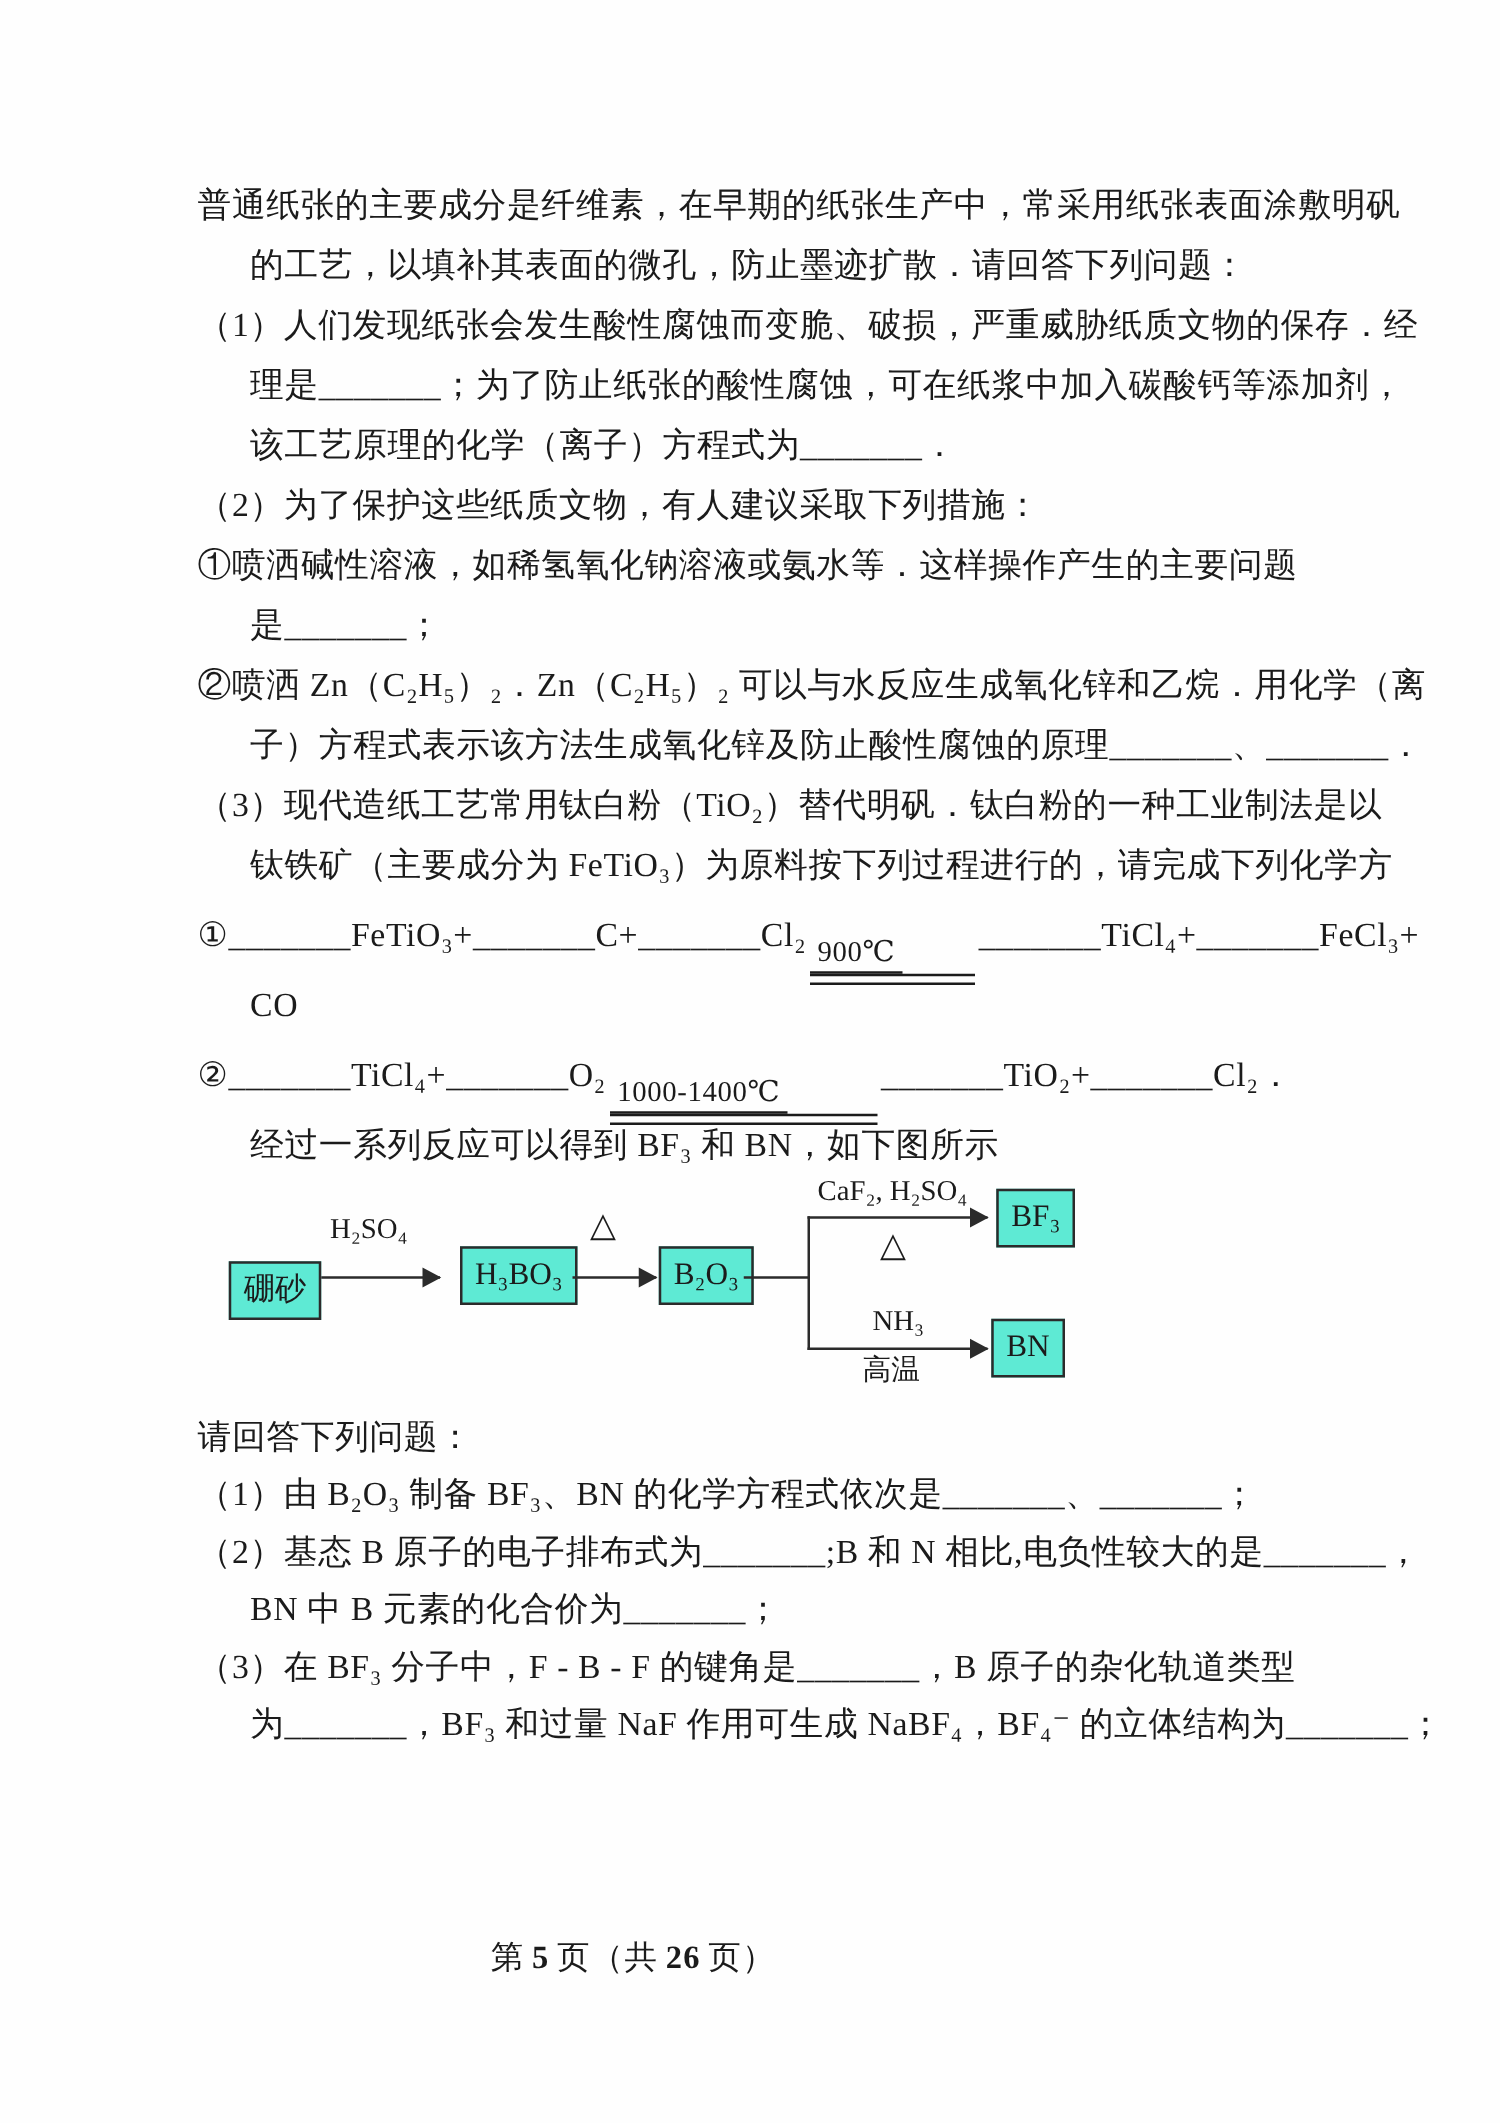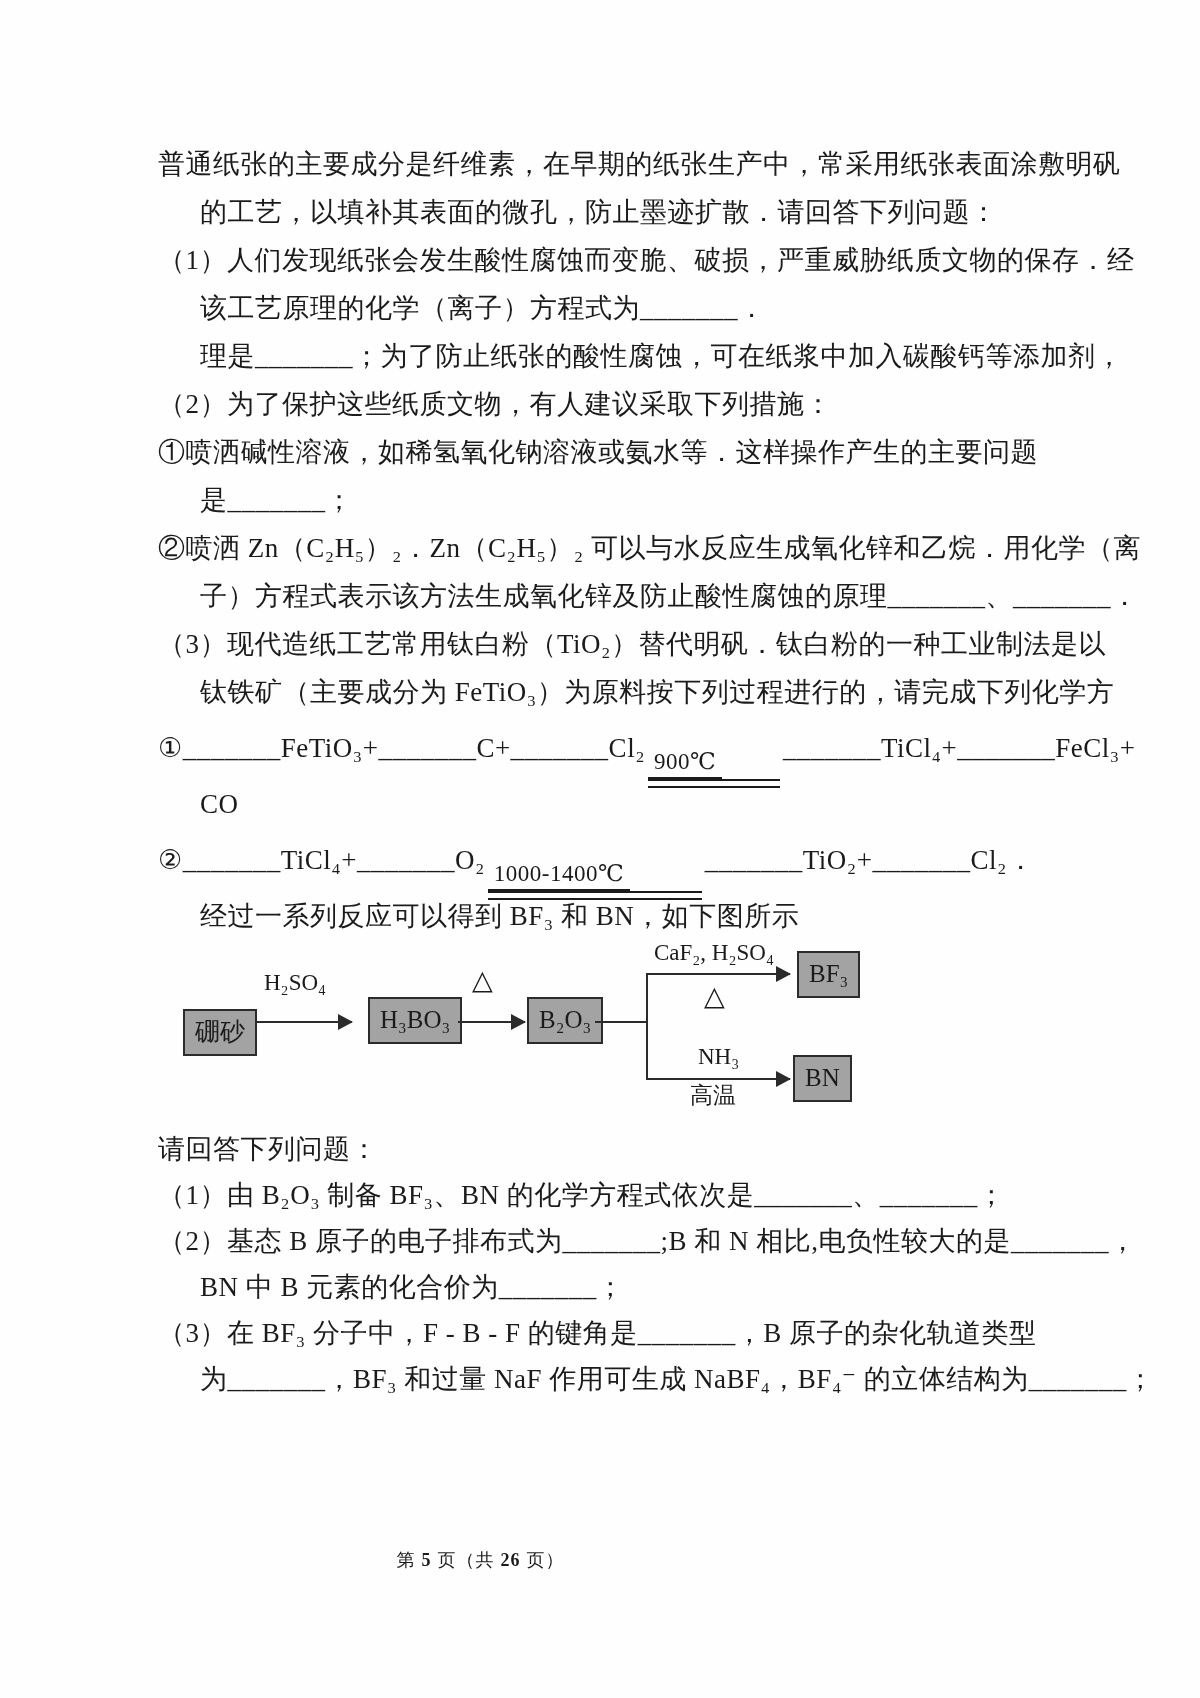--- a/index.html
+++ b/index.html
@@ -60,21 +60,21 @@
     margin-left: 18px;
   }
   .dbox {
     position: absolute;
     border: 2px solid #2b2b2b;
     font-size: 25px;
     line-height: 1;
     padding: 8px 10px 10px;
     text-align: center;
     white-space: nowrap;
-    background: #a3a3a3;
+    background: #5eead4;
   }
   .dlabel {
     position: absolute;
     font-size: 23px;
     line-height: 1.1;
     white-space: nowrap;
   }
   .harrow, .hline {
     position: absolute;
     height: 2px;
@@ -96,37 +96,38 @@
     width: 2px;
     background: #2b2b2b;
   }
 
   .footer {
     position: absolute;
     left: 0;
     top: 1548px;
     width: 961px;
     text-align: center;
-    font-size: 18px;
+    font-size: 26px;
     letter-spacing: 1px;
+    padding-left: 26px;
   }
   .footer .num { font-weight: bold; margin: 0 6px; }
 </style>
 </head>
 <body>
 
 <div class="page">
   <div class="content">
 
     <div class="ln">普通纸张的主要成分是纤维素，在早期的纸张生产中，常采用纸张表面涂敷明矾</div>
     <div class="ln ind">的工艺，以填补其表面的微孔，防止墨迹扩散．请回答下列问题：</div>
 
     <div class="ln">（1）人们发现纸张会发生酸性腐蚀而变脆、破损，严重威胁纸质文物的保存．经</div>
+    <div class="ln ind">理是_______；为了防止纸张的酸性腐蚀，可在纸浆中加入碳酸钙等添加剂，</div>
     <div class="ln ind">该工艺原理的化学（离子）方程式为_______．</div>
-    <div class="ln ind">理是_______；为了防止纸张的酸性腐蚀，可在纸浆中加入碳酸钙等添加剂，</div>
 
     <div class="ln">（2）为了保护这些纸质文物，有人建议采取下列措施：</div>
     <div class="ln">①喷洒碱性溶液，如稀氢氧化钠溶液或氨水等．这样操作产生的主要问题</div>
     <div class="ln ind">是_______；</div>
     <div class="ln">②喷洒 Zn（C₂H₅）₂．Zn（C₂H₅）₂ 可以与水反应生成氧化锌和乙烷．用化学（离</div>
     <div class="ln ind">子）方程式表示该方法生成氧化锌及防止酸性腐蚀的原理_______、_______．</div>
 
     <div class="ln">（3）现代造纸工艺常用钛白粉（TiO₂）替代明矾．钛白粉的一种工业制法是以</div>
     <div class="ln ind">钛铁矿（主要成分为 FeTiO₃）为原料按下列过程进行的，请完成下列化学方</div>
 

